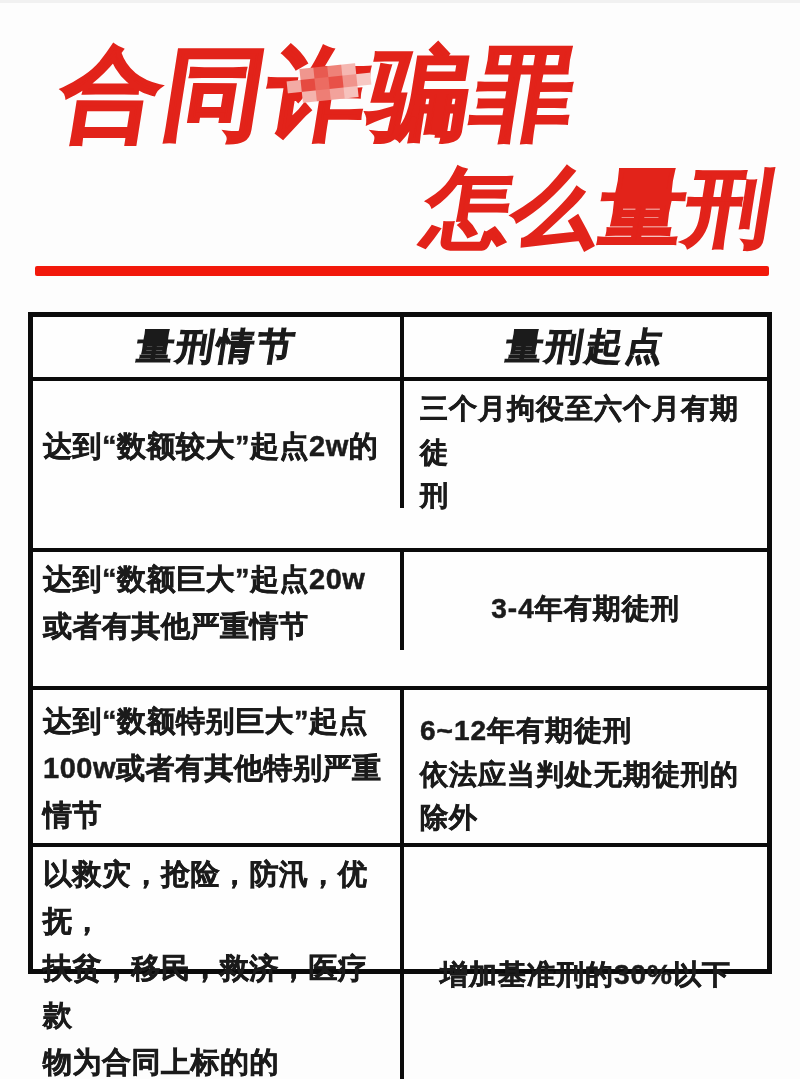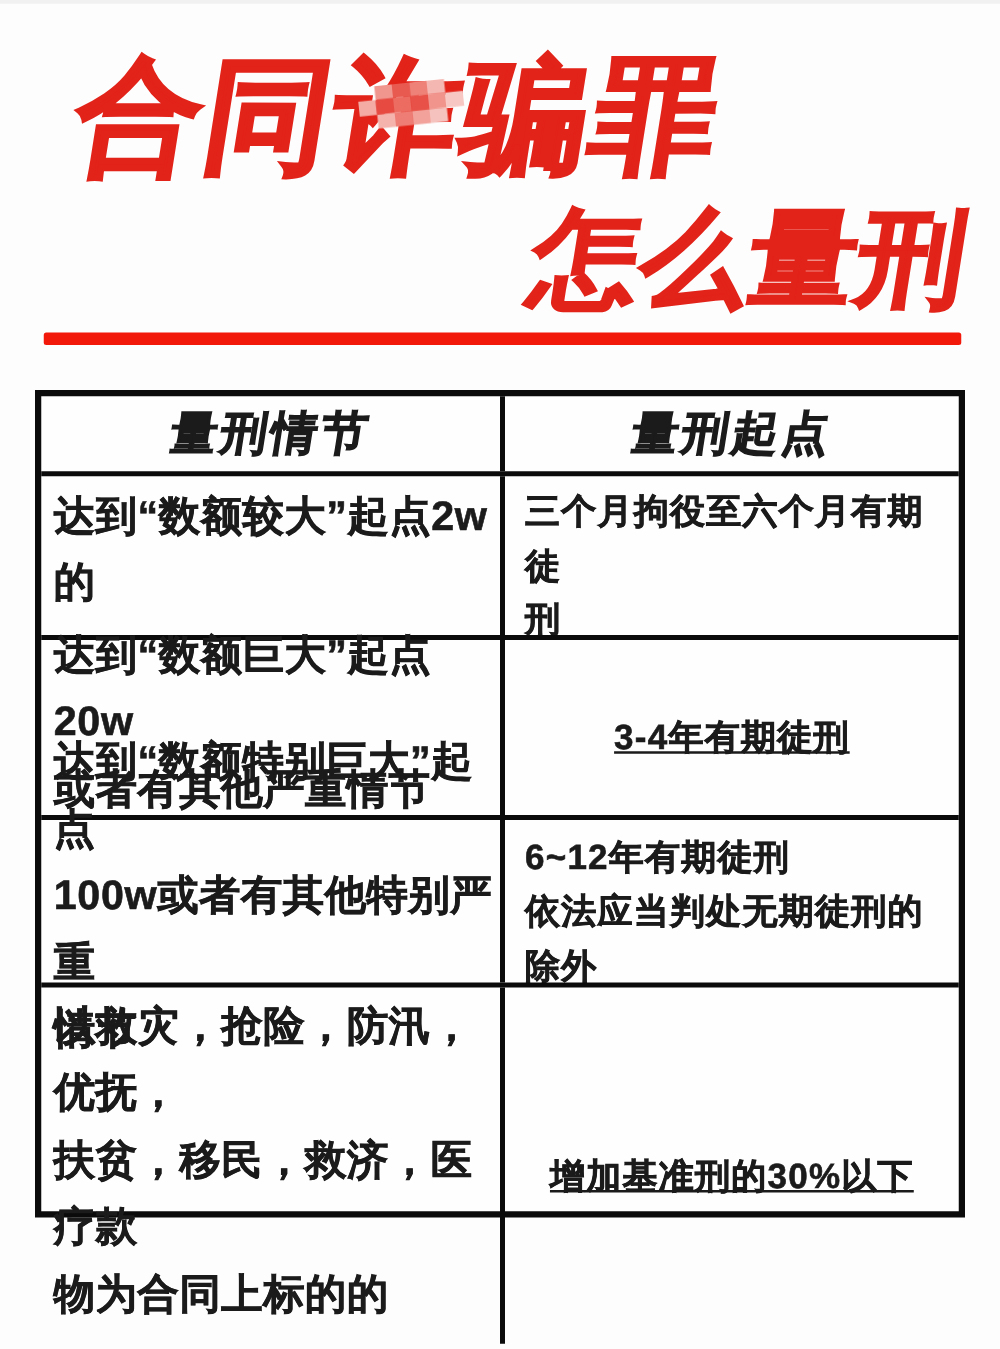--- a/index.html
+++ b/index.html
@@ -49,43 +49,43 @@
     position: absolute; left: 28px; top: 312px;
     width: 744px; height: 662px;
     border: 5px solid #0b0b0b;
     background: #fefefe;
     display: flex; flex-direction: column;
   }
   .t-row { display: flex; width: 100%; }
   .t-row + .t-row { border-top: 4px solid #0b0b0b; }
   .t-row.h-row   { height: 89px; }
   .t-row.r1      { height: 131px; }
-  .t-row.r2      { height: 144px; }
-  .t-row.r3      { height: 134px; }
+  .t-row.r2      { height: 144px; margin-top: 40px; }
+  .t-row.r3      { height: 157px; margin-top: 36px; }
   .t-row.r4      { flex: 1; }
   .cell {
     display: flex; flex-direction: column; justify-content: center;
     white-space: pre-line;
     font-weight: 700;
     -webkit-text-stroke: 0.5px currentColor;
   }
   .cell.c-left {
     width: 371px; border-right: 4px solid #0b0b0b;
-    padding: 4px 4px 14px 10px;
-    font-size: 33px; line-height: 1.62; letter-spacing: 0.5px;
+    padding: 4px 4px 0 10px;
+    font-size: 29px; line-height: 1.62; letter-spacing: 0.5px;
     align-items: flex-start; text-align: left;
   }
   .cell.c-right {
     flex: 1;
     padding: 20px 6px 4px 16px;
     font-size: 28px; line-height: 1.55; letter-spacing: 1px;
     align-items: flex-start; text-align: left;
   }
   .cell.c-center {
-    align-items: center; text-align: center; padding-left: 6px; text-decoration: underline;
+    align-items: center; text-align: center; padding-left: 6px;
   }
   .h-row .cell {
     font-size: 37px; font-weight: 900; letter-spacing: 3px;
     align-items: center; text-align: center; padding: 0;
     -webkit-text-stroke: 1px currentColor;
   }
   .h-row .cell span {
     display: inline-block; transform: skewX(-9deg);
   }
 </style>

